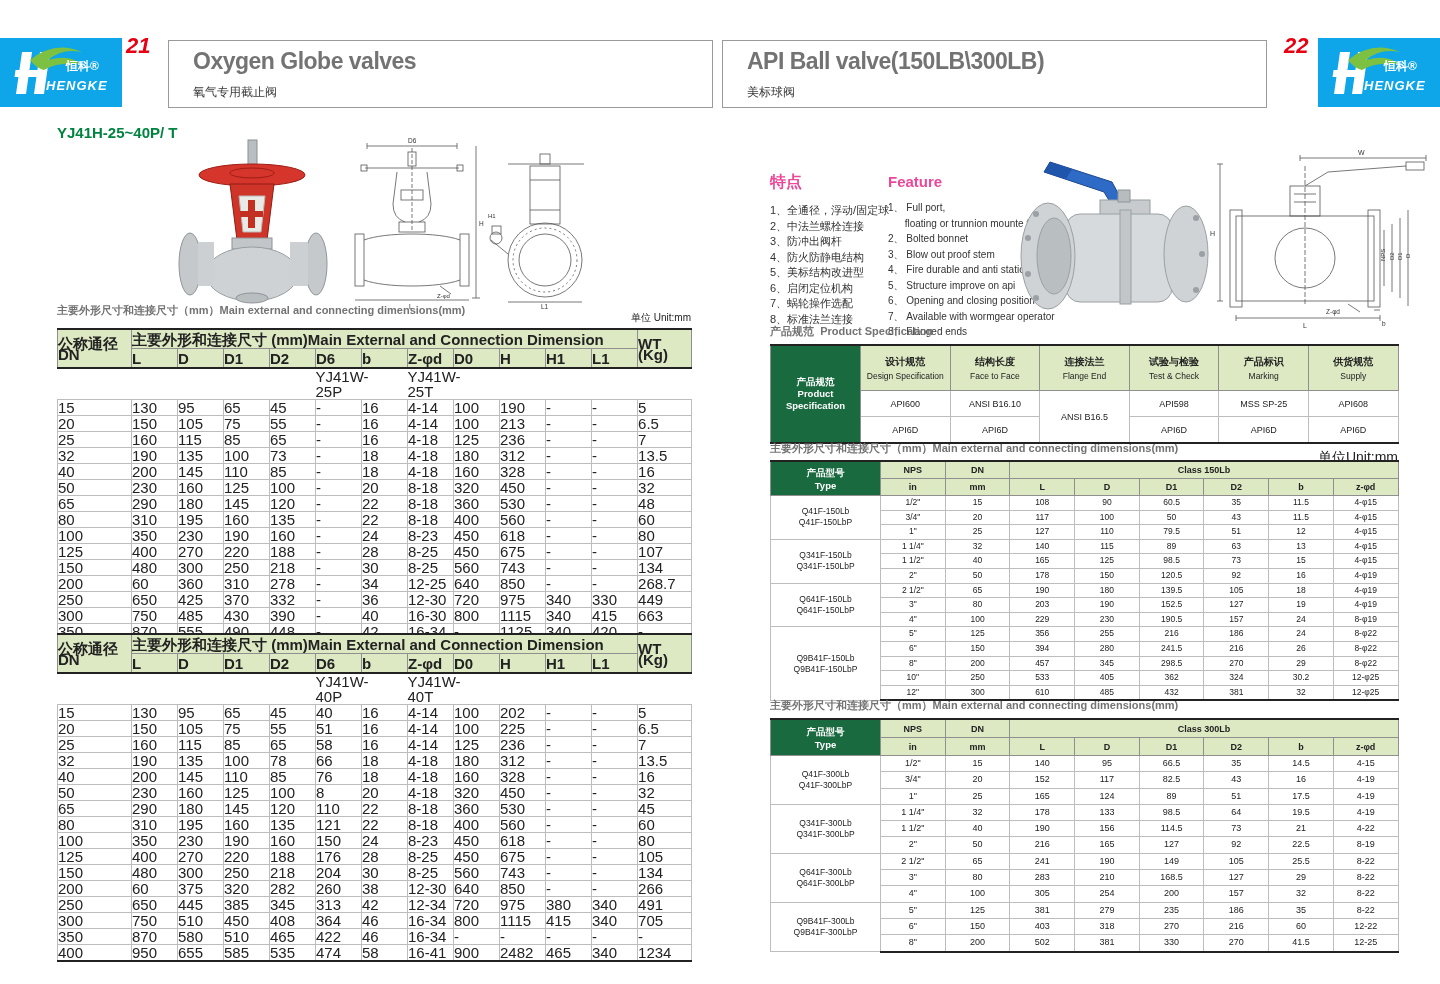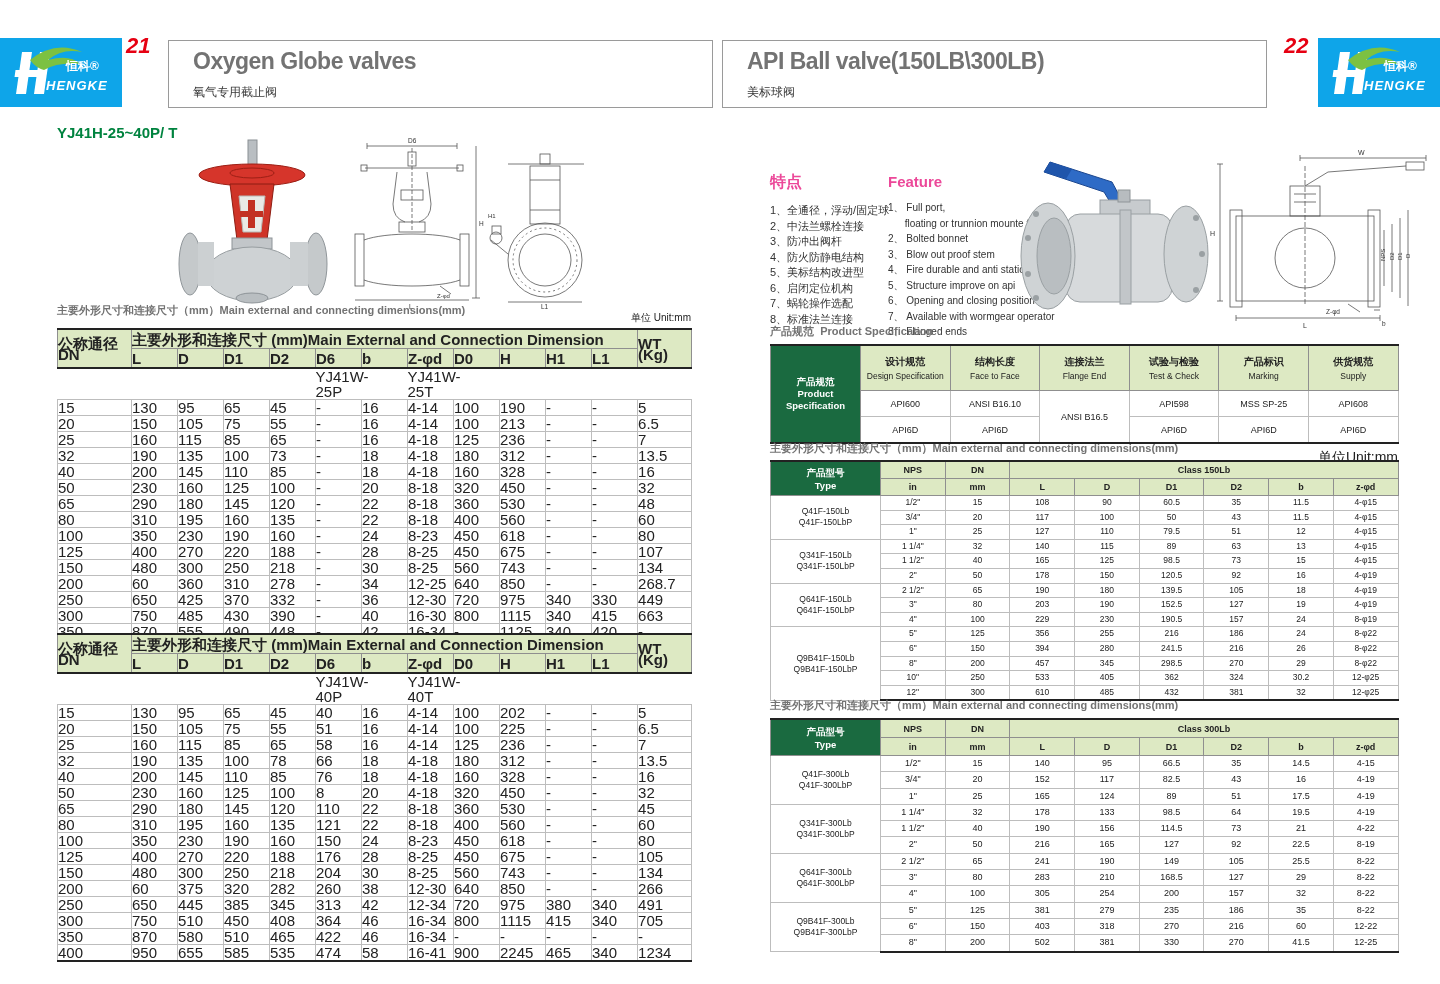--- a/index.html
+++ b/index.html
@@ -710,21 +710,21 @@
         <tr>
           <td>400</td>
           <td>950</td>
           <td>655</td>
           <td>585</td>
           <td>535</td>
           <td>474</td>
           <td>58</td>
           <td>16-41</td>
           <td>900</td>
-          <td>2245</td>
+          <td>2482</td>
           <td>465</td>
           <td>340</td>
           <td>1234</td>
         </tr>
       </tbody>
   </table>
 
   <div class="feat" style="left:770px;top:172px;width:125px">
     <div class="hd">特点</div>
     <div>

